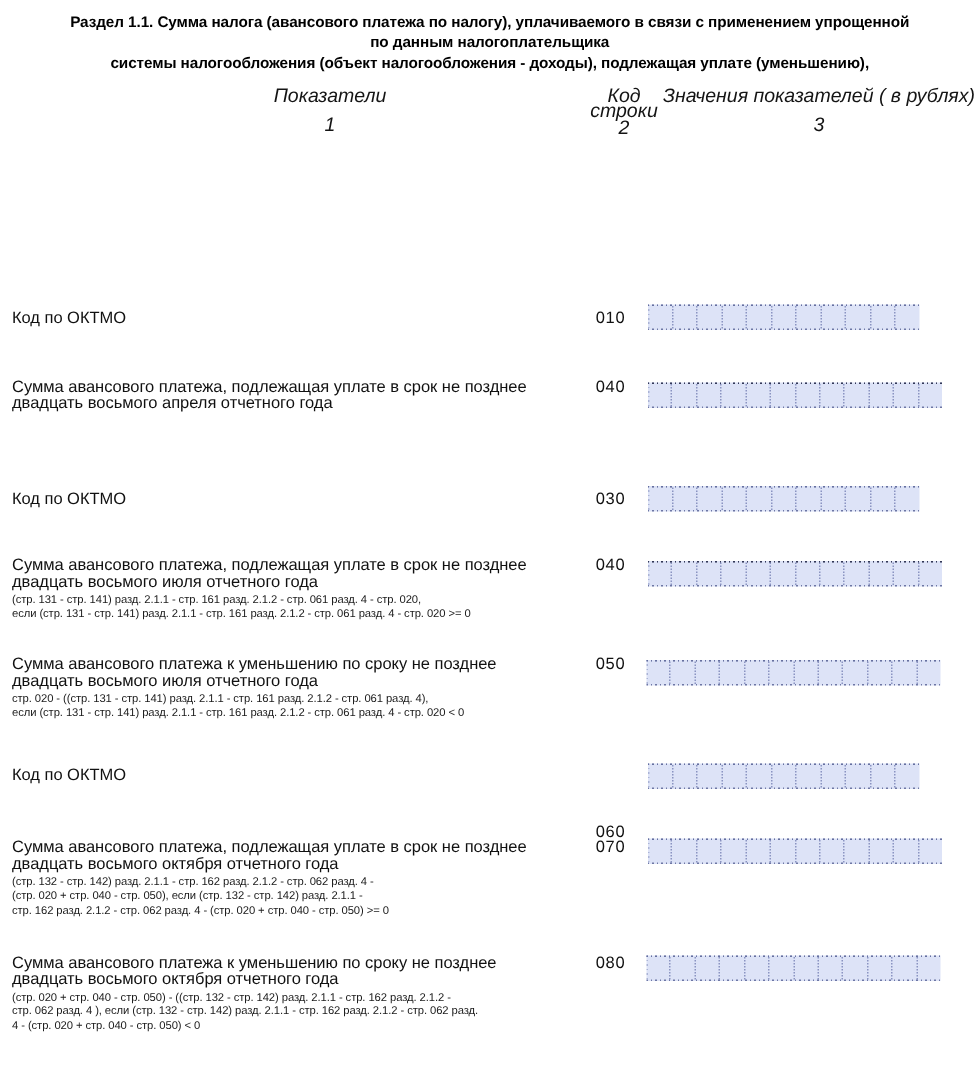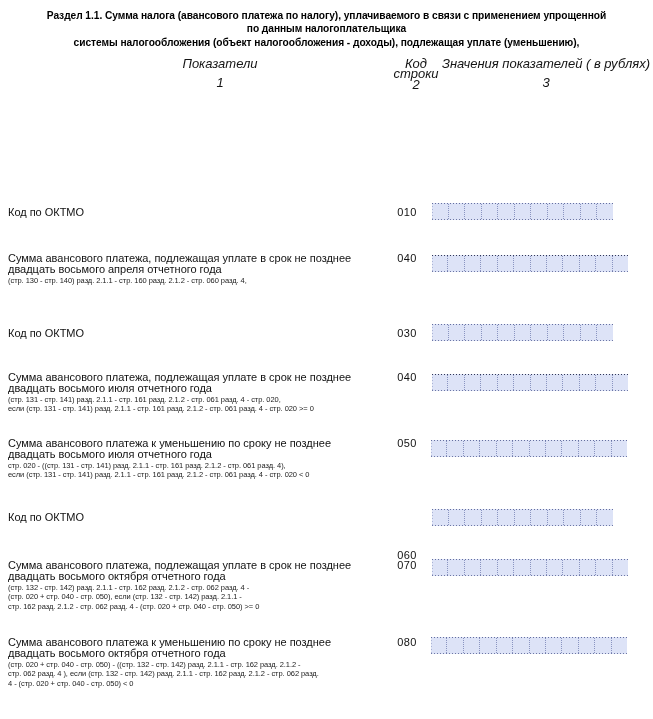--- a/index.html
+++ b/index.html
@@ -194,21 +194,20 @@
           <i></i>
         </div>
         <div class="hline-top"></div>
         <div class="hline-bot"></div>
       </div>
     </div>
     <div class="frow">
       <div class="label" style="top: 140px;">
         <span class="main">Сумма авансового платежа, подлежащая уплате в срок не позднее</span>
         <span class="main">двадцать восьмого апреля отчетного года</span>
-        <span class="formula">(стр. 130 - стр. 140) разд. 2.1.1 - стр. 160 разд. 2.1.2 - стр. 060 разд. 4,</span>
       </div>
       <div class="code" style="top: 140px;">040</div>
       <div class="box dark" tabindex="0" style="top: 142px; left: 432px; width: 196px;">
         <div class="grid"></div>
         <div class="cells">
           <i></i>
           <i></i>
           <i></i>
           <i></i>
           <i></i>

